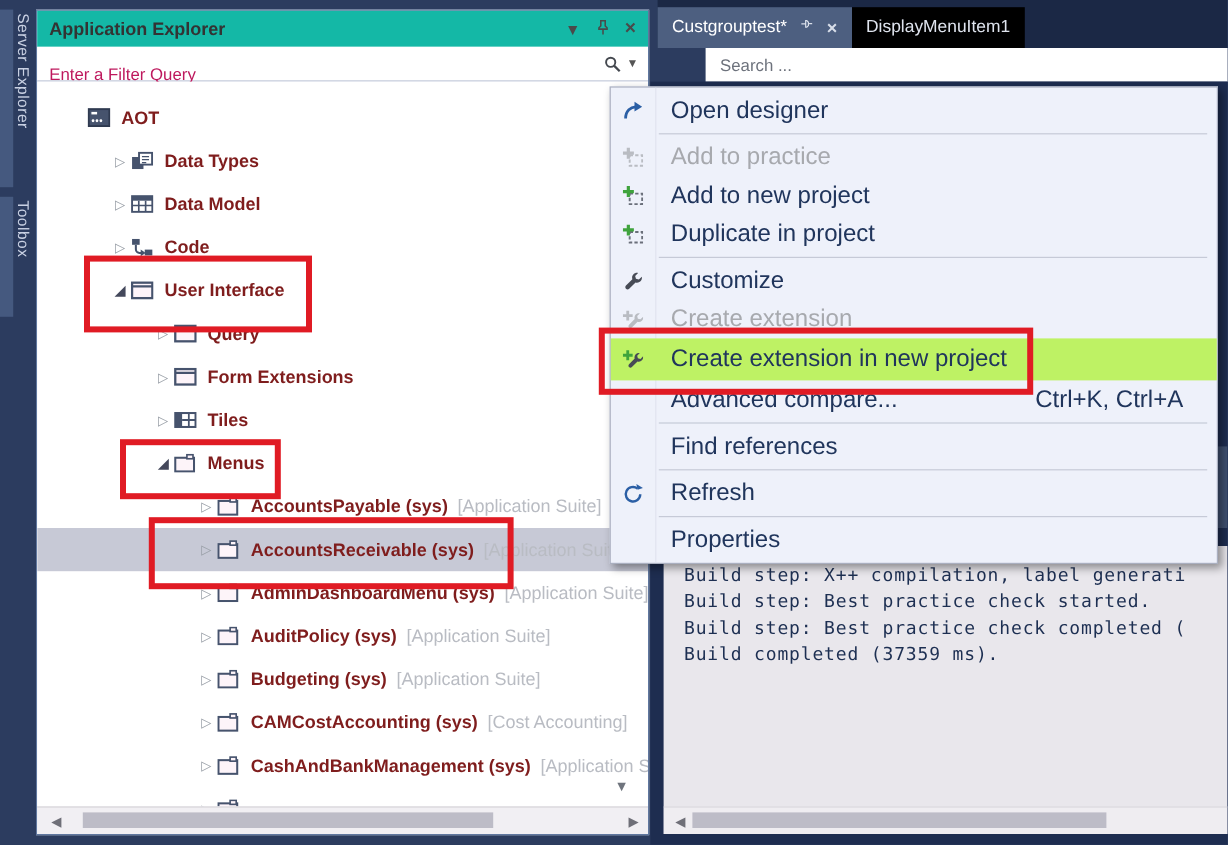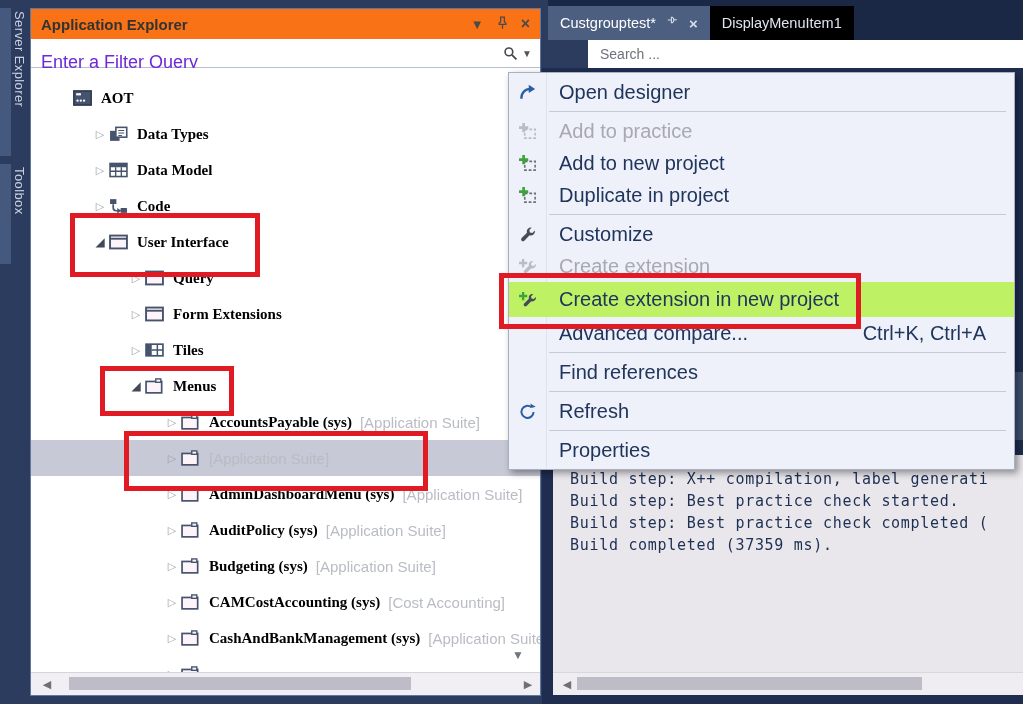--- a/index.html
+++ b/index.html
@@ -10,35 +10,35 @@
   
   .dock-tab{position:absolute;left:0;width:28px;display:flex;cursor:pointer;}
   .dock-bar{width:11px;background:#45597f;}
   .dock-label{writing-mode:vertical-lr;font-size:13px;color:#c9d1e3;padding:3px 0 0 1px;letter-spacing:.4px;white-space:nowrap;}
   #dock-server{top:8px;height:148px;}
   #dock-toolbox{top:164px;height:100px;}
 
   
   #explorer{position:absolute;left:30px;top:8px;width:511px;height:688px;background:#fff;
             border:1px solid #60779f;box-sizing:border-box;display:flex;flex-direction:column;}
-  .x-title{height:30px;flex:0 0 30px;background:#f97316;display:flex;align-items:center;padding:0 10px;}
+  .x-title{height:30px;flex:0 0 30px;background:#14b8a6;display:flex;align-items:center;padding:0 10px;}
   .x-title .t{font-size:15px;font-weight:700;color:#333;flex:1;}
   .tbtn{margin-left:13px;color:#4a4a4a;font-size:13px;line-height:1;cursor:pointer;display:flex;align-items:center;}
   .x-filter{height:28px;flex:0 0 28px;background:#fff;border-bottom:1px solid #b6bfd2;display:flex;align-items:center;padding:0 8px 0 10px;cursor:text;}
-  .x-filter .ph{flex:1;color:#6d28d9;font-size:18px;margin-top:18px;}
+  .x-filter .ph{flex:1;color:#be185d;font-size:14px;margin-top:18px;}
   .x-filter .fic{display:flex;align-items:center;color:#44484f;}
   .caret{font-size:10px;color:#555;margin-left:4px;}
   .x-tree{flex:1 1 auto;position:relative;overflow:hidden;background:#fff;padding-top:12px;box-sizing:border-box;}
   .trow{height:36px;display:flex;align-items:center;font-size:15px;white-space:nowrap;cursor:pointer;}
   .trow.selected{background:#c7c9d6;}
   .expander{width:18px;flex:0 0 18px;font-size:11px;color:#9aa0a8;text-align:center;}
   .expander.expanded{color:#44485b;font-size:12px;}
   .ticon{width:20px;height:16px;flex:0 0 20px;margin-right:8px;display:flex;align-items:center;}
   .ticon svg{width:19px;height:16px;}
-  .tname{font-weight:700;color:#000000;margin-right:8px;font-family:Liberation Serif, serif;}
+  .tname{font-weight:700;color:#7f1d1d;margin-right:8px;}
   .tsuffix{color:#b9bcc3;}
   .tree-downarrow{position:absolute;right:16px;bottom:10px;color:#6f747d;font-size:12px;cursor:pointer;}
   .x-hscroll{height:22px;flex:0 0 22px;background:#f1eff3;border-top:1px solid #d6d4da;position:relative;}
   .harrow{position:absolute;top:0;bottom:0;width:16px;display:flex;align-items:center;justify-content:center;color:#6f6f78;font-size:11px;cursor:pointer;}
   .hthumb{position:absolute;top:4px;height:13px;background:#bdbcc7;cursor:grab;}
 
   
   #tabbar{position:absolute;left:548px;top:0;width:475px;height:40px;background:#1b2845;display:flex;align-items:flex-end;}
   .etab{height:34px;display:flex;align-items:center;padding:0 12px;font-size:14.5px;color:#fff;cursor:pointer;}
   .etab.active{background:#4d5f80;}
@@ -237,20 +237,21 @@
     <span class="tsuffix">[Application Suite]</span>
   </div>
         <div class="trow selected" style="padding-left: 132px;">
     <span class="expander">▷</span>
     <span class="ticon">
             <svg viewBox="0 0 18 15">
               <rect x="1" y="3.2" width="14.8" height="10.8" fill="#fdf4f9" stroke="#46536d" stroke-width="1.6"></rect>
               <rect x="10.2" y=".8" width="4.8" height="3.2" fill="#fdf4f9" stroke="#46536d" stroke-width="1.3"></rect>
             </svg>
           </span>
+    <span class="tname">AccountsReceivable (sys)</span>
     <span class="tsuffix">[Application Suite]</span>
   </div>
         <div class="trow" style="padding-left: 132px;">
     <span class="expander">▷</span>
     <span class="ticon">
             <svg viewBox="0 0 18 15">
               <rect x="1" y="3.2" width="14.8" height="10.8" fill="#fdf4f9" stroke="#46536d" stroke-width="1.6"></rect>
               <rect x="10.2" y=".8" width="4.8" height="3.2" fill="#fdf4f9" stroke="#46536d" stroke-width="1.3"></rect>
             </svg>
           </span>

